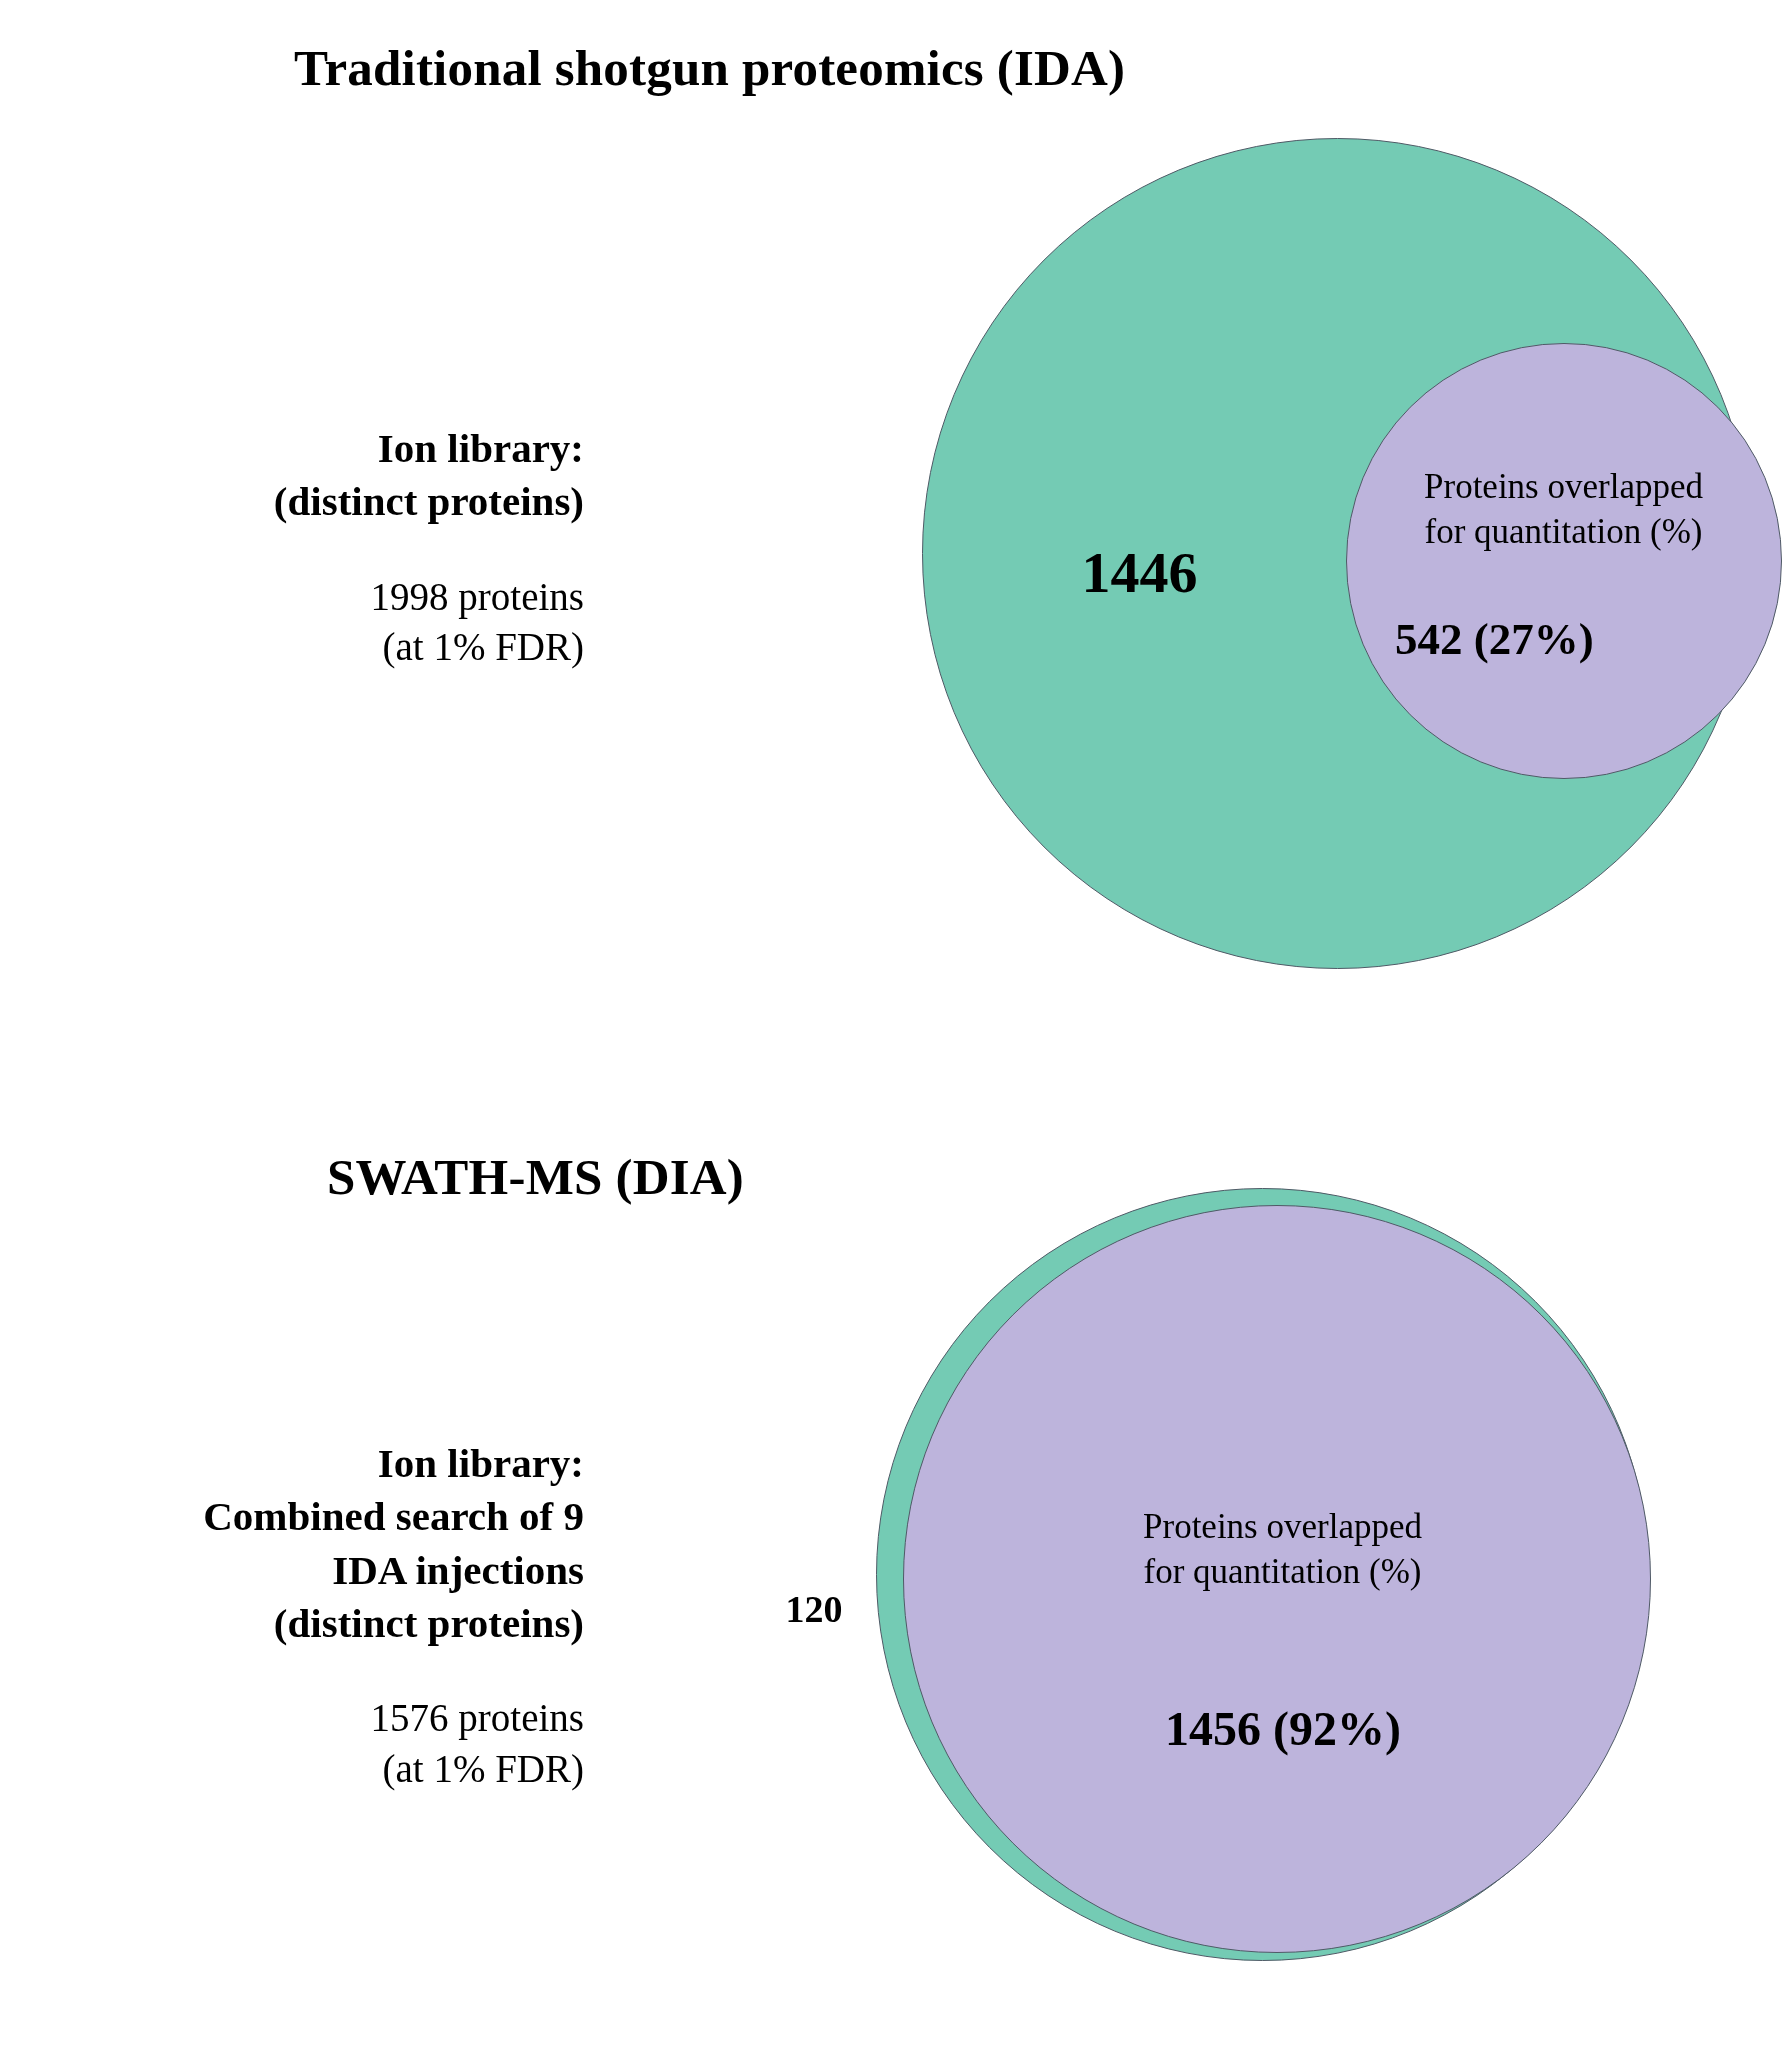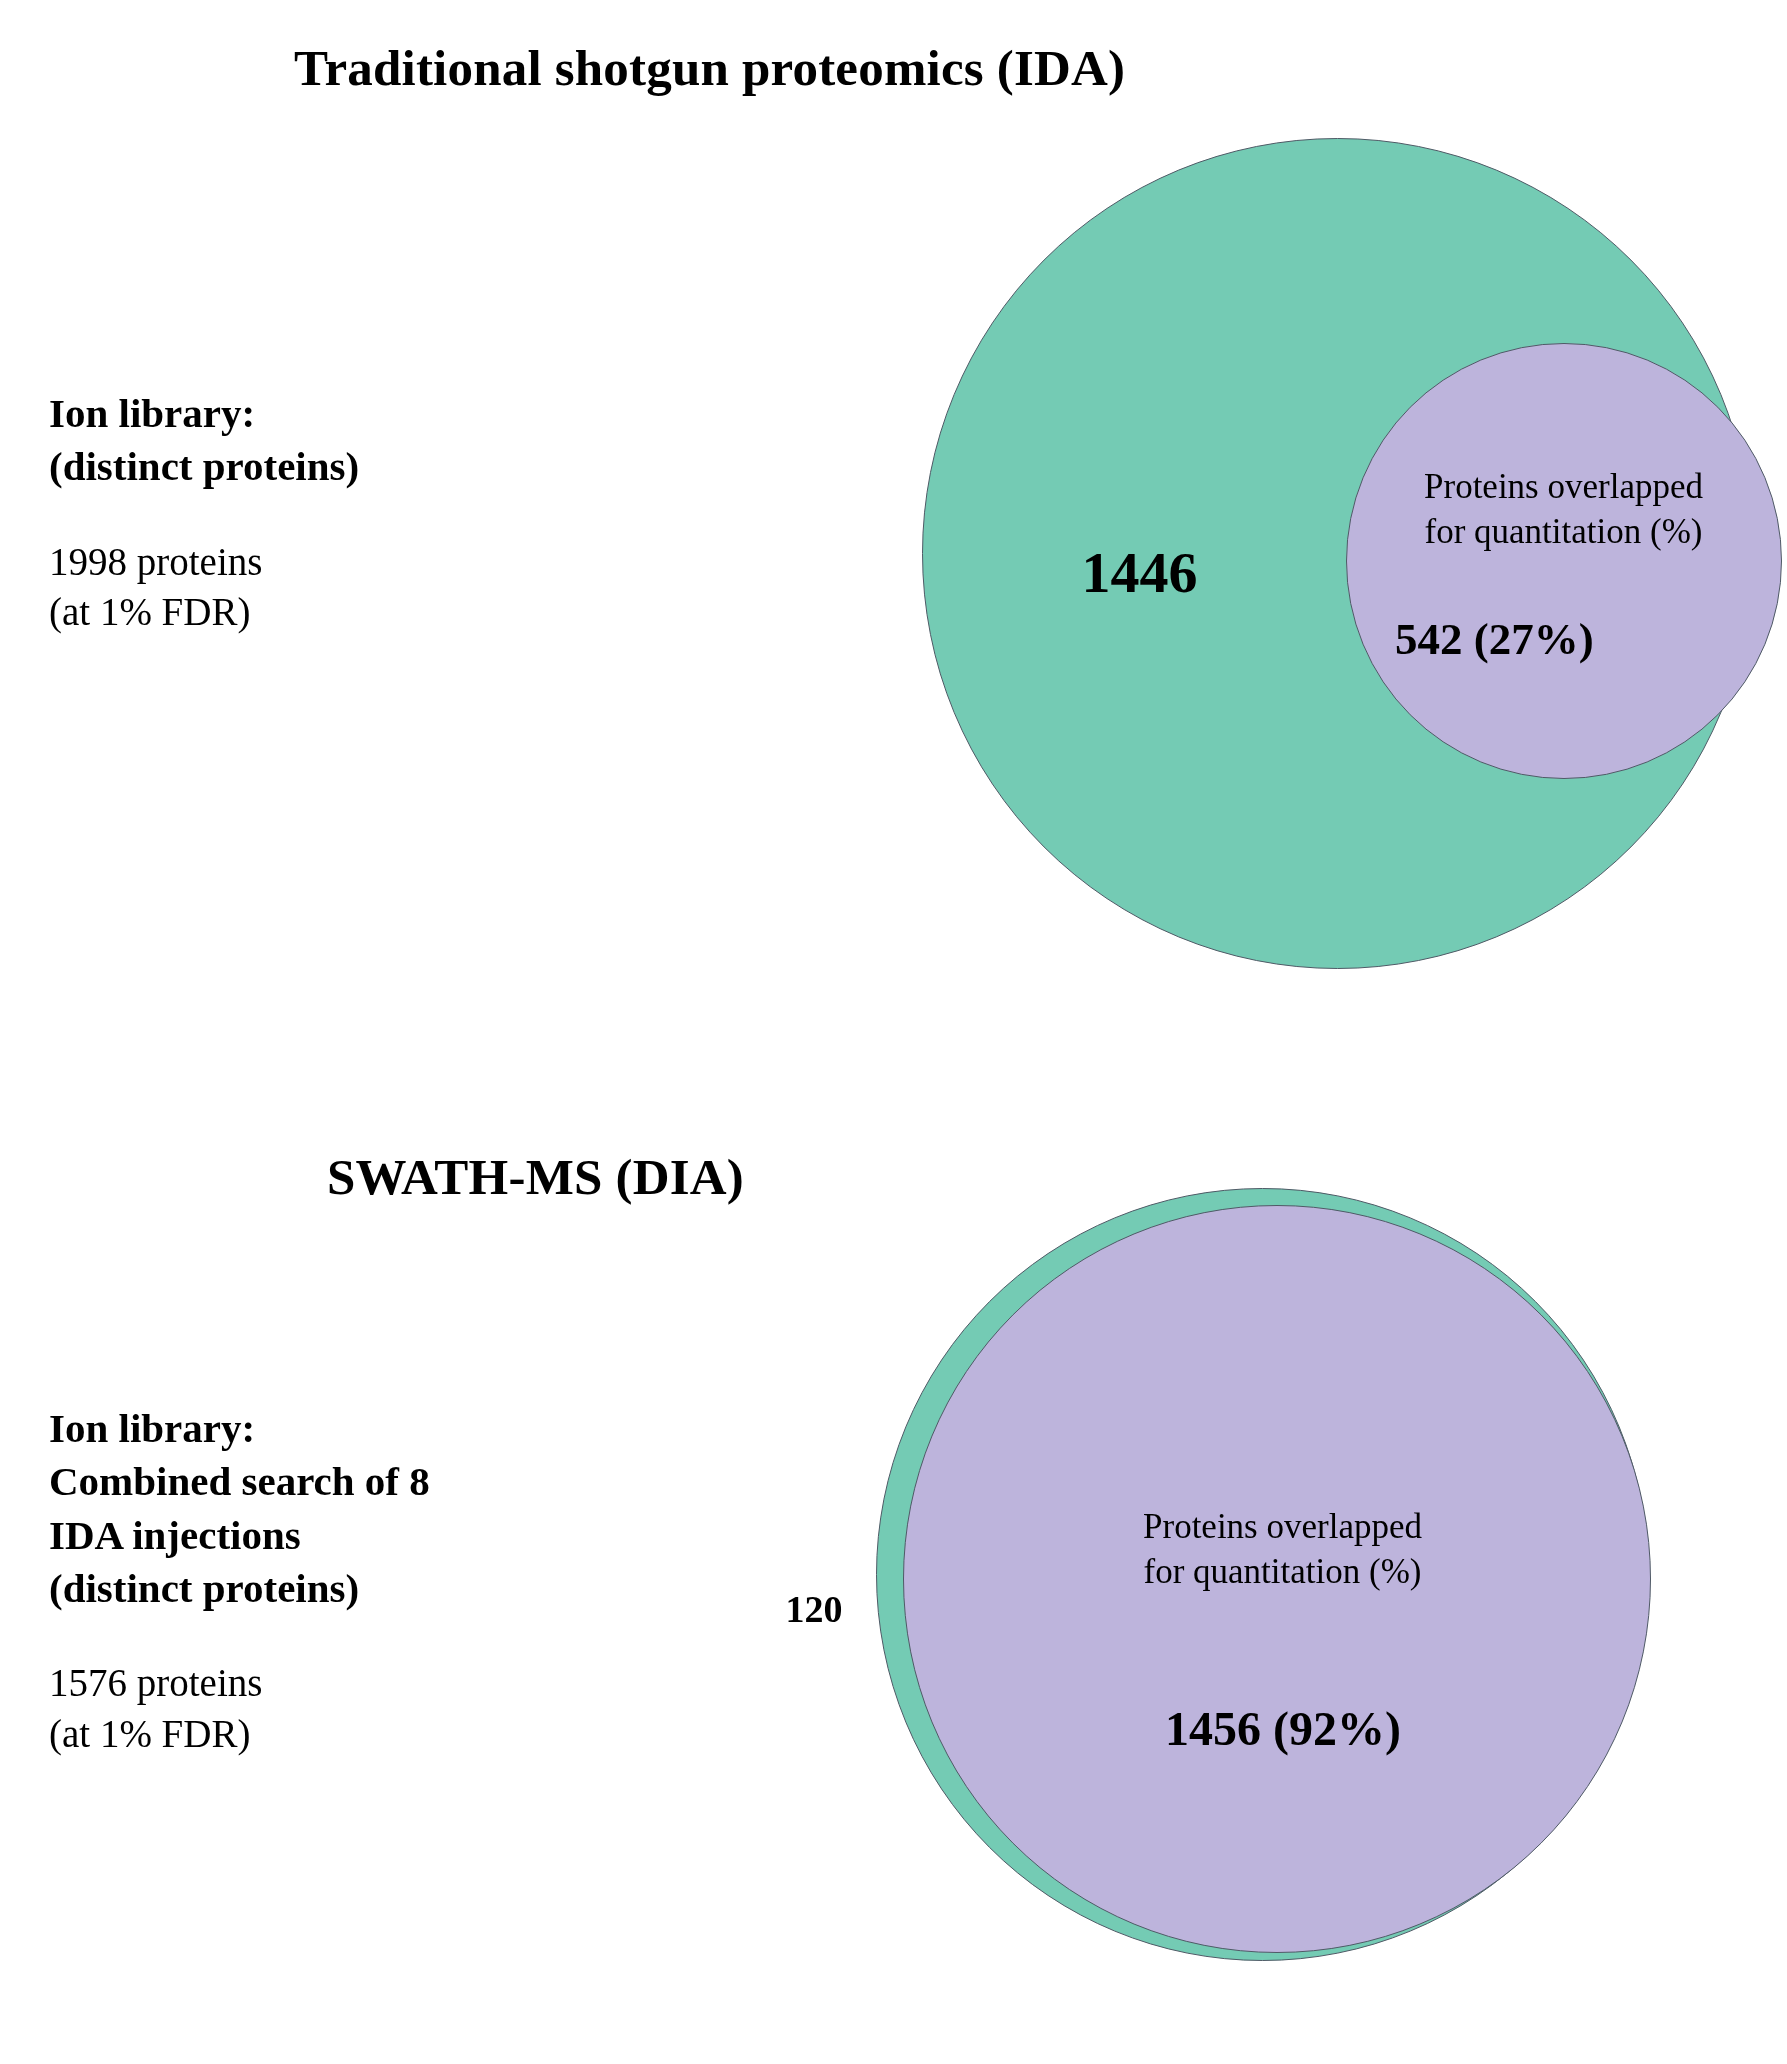--- a/index.html
+++ b/index.html
@@ -30,22 +30,23 @@
     font-weight: bold;
     font-size: 51px;
     letter-spacing: 0.2px;
     white-space: nowrap;
   }
   #title-ida { top: 5px; left: 294px; }
   #title-dia { top: 20px; left: 327px; }
 
   .legend {
     position: absolute;
-    text-align: left;
+    text-align: right;
     line-height: 1.30;
+    margin-top: 35px;
   }
   .legend .lib-head {
     font-weight: bold;
     font-size: 41px;
   }
   .legend .lib-count {
     font-size: 39px;
     margin-top: 43px;
   }
   #legend-ida { top: 387px; left: 49px; width: 535px; }
@@ -173,21 +174,21 @@
   </div>
 </section>
 
 <section class="panel" id="panel-dia">
 
   <h1 class="panel-title" id="title-dia">SWATH-MS (DIA)</h1>
 
   <div class="legend" id="legend-dia">
     <div class="lib-head">
       <div class="nowrap">Ion library:</div>
-      <div class="nowrap">Combined search of 8</div>
+      <div class="nowrap">Combined search of 9</div>
       <div class="nowrap">IDA injections</div>
       <div class="nowrap">(distinct proteins)</div>
     </div>
     <div class="lib-count">
       <div class="nowrap">1576 proteins</div>
       <div class="nowrap">(at 1% FDR)</div>
     </div>
   </div>
 </section>
 

